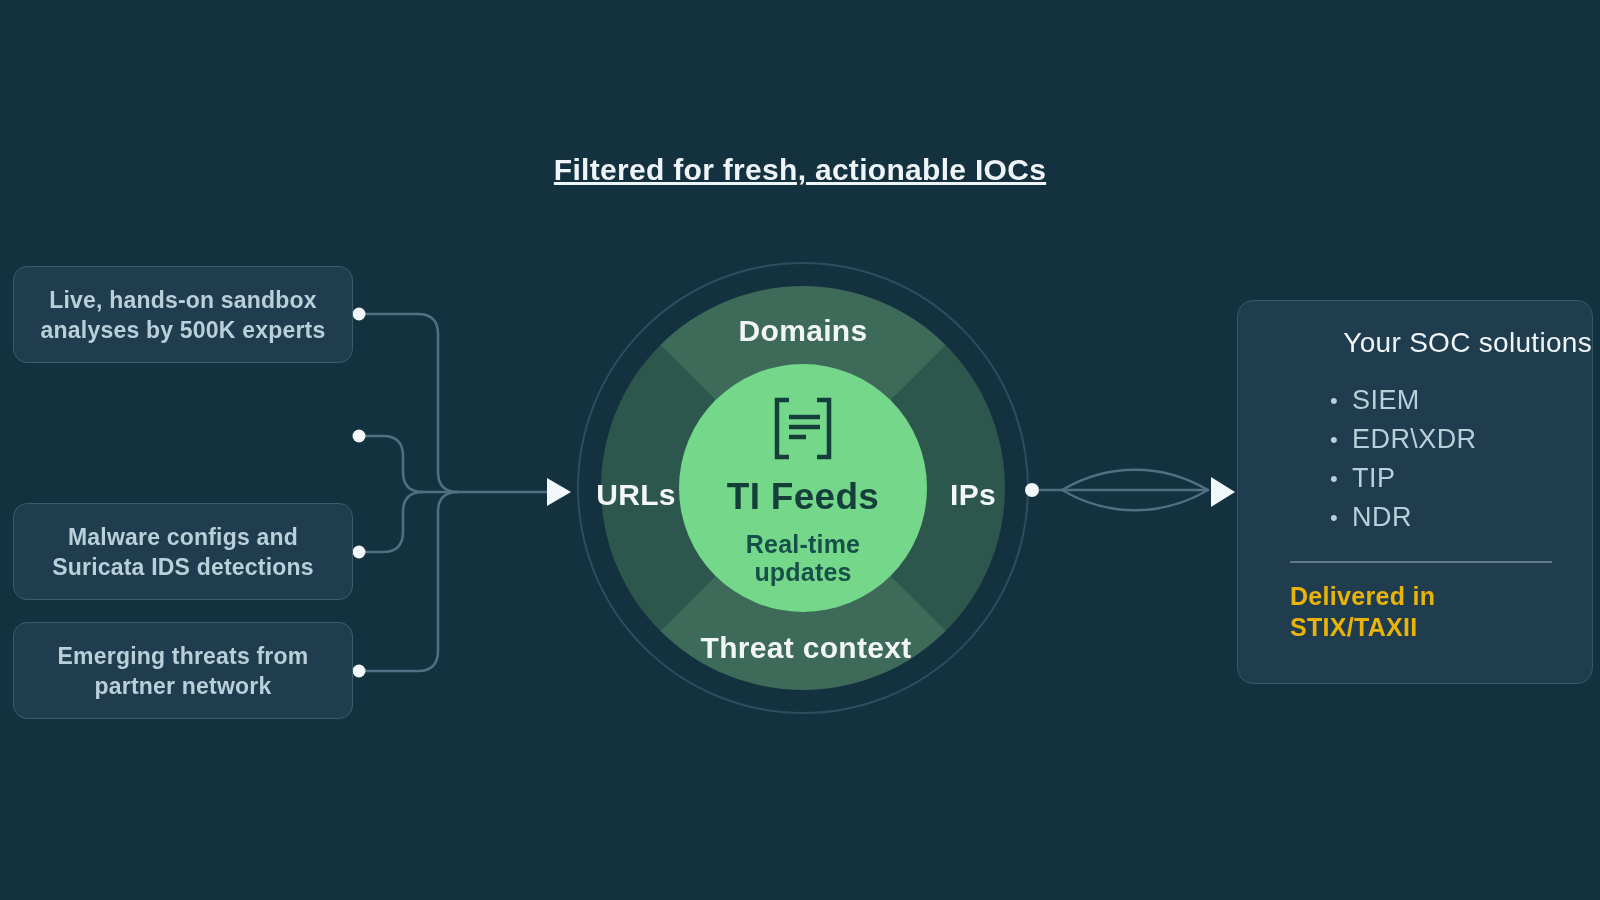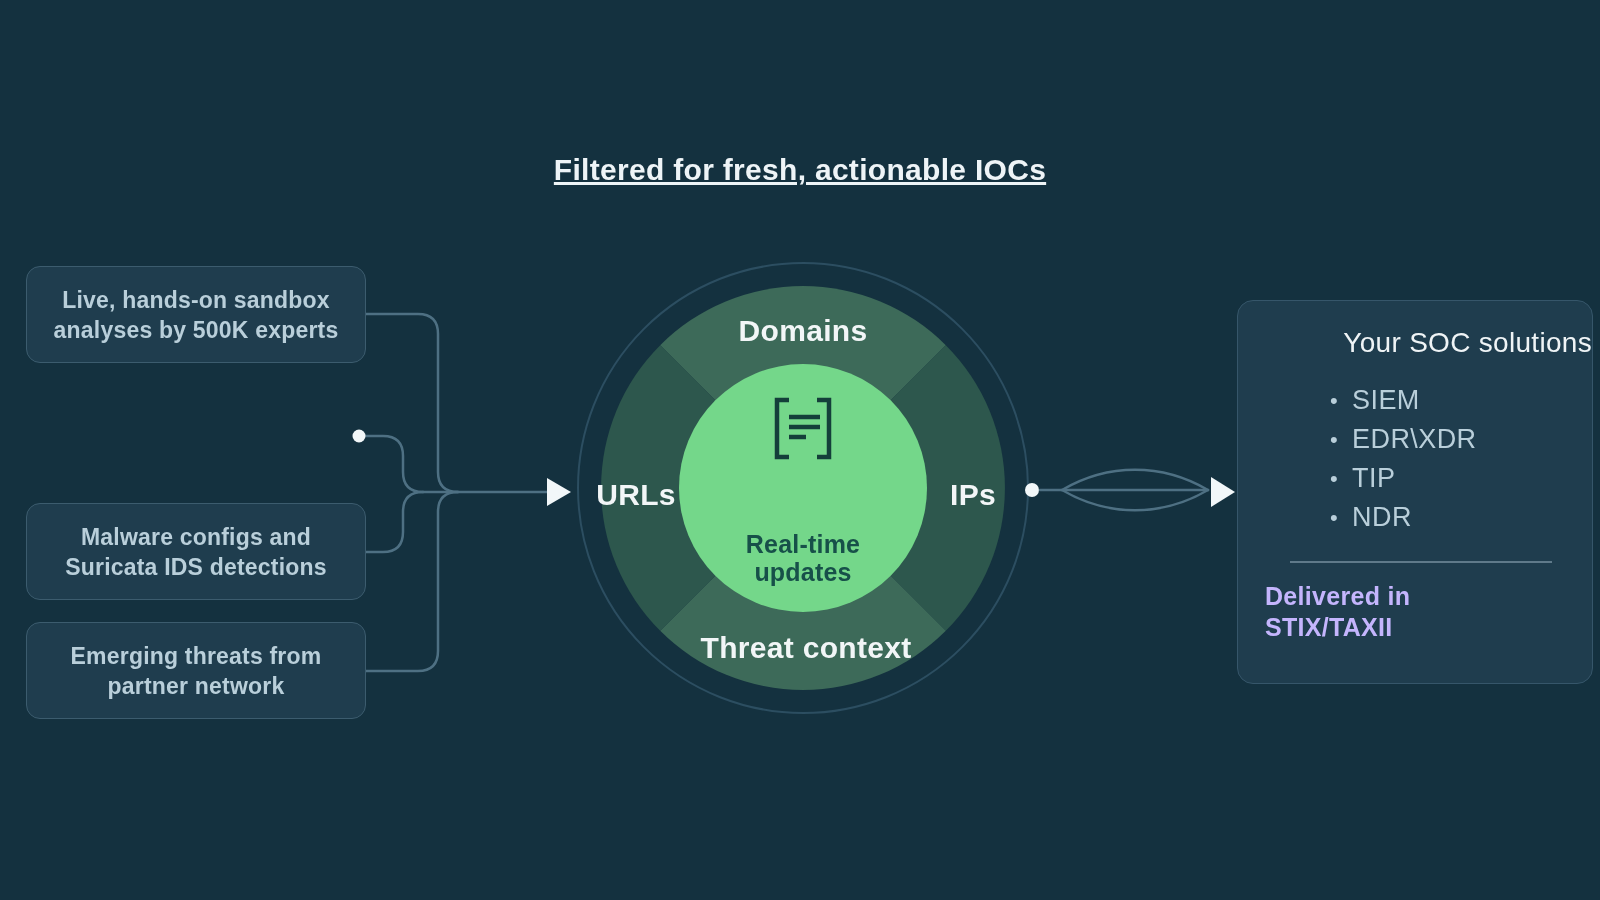--- a/index.html
+++ b/index.html
@@ -24,21 +24,20 @@
     white-space: nowrap; letter-spacing: 0.3px;
   }
 
   .source-box {
     position: absolute; left: 13px; width: 340px; height: 97px;
     background: #1f3d4e;
     border: 1px solid #3c5c6e;
     border-radius: 14px;
     display: flex; align-items: center; justify-content: center;
     text-align: center;
-    margin-left: 13px;
   }
   .source-box .label {
     width: 300px;
     font-size: 23px; font-weight: 700; line-height: 30px;
     color: #b9cfda; letter-spacing: 0.2px;
   }
   #src-0 { top: 266px; }
   #src-1 { top: 388px; }
   #src-2 { top: 503px; }
   #src-3 { top: 622px; }
@@ -88,22 +87,22 @@
     line-height: 39px; letter-spacing: 0.4px;
   }
   .soc-list .bullet {
     font-size: 22px; margin-right: 14px; color: #b9cfda;
   }
   .soc-divider {
     margin: 24px 0 0 52px; width: 262px; height: 0;
     border-top: 2px solid #5f7a8a;
   }
   .soc-delivery {
-    margin: 18px 0 0 27px; width: 230px;
-    font-size: 25px; font-weight: 700; color: #c4b5fd;
+    margin: 18px 0 0 52px; width: 230px;
+    font-size: 25px; font-weight: 700; color: #eab308;
     line-height: 31px; letter-spacing: 0.3px;
   }
 </style>
 </head>
 <body>
 
 <div class="canvas">
 
   <svg class="diagram" viewBox="0 0 1600 900">
 
@@ -159,20 +158,21 @@
     <div class="label">Malware configs and Suricata IDS detections</div>
   </div>
   <div class="source-box" id="src-3">
     <div class="label">Emerging threats from partner network</div>
   </div>
 
   <div class="wedge-label" id="lbl-domains">Domains</div>
   <div class="wedge-label" id="lbl-urls">URLs</div>
   <div class="wedge-label" id="lbl-ips">IPs</div>
   <div class="wedge-label" id="lbl-threat">Threat context</div>
+  <div class="hub-title">TI Feeds</div>
   <div class="hub-subtitle">Real-time updates</div>
 
   <div class="soc-panel">
     <div class="soc-title">Your SOC solutions</div>
     <ul class="soc-list">
       <li>
         <span class="bullet">•</span>
         <span>SIEM</span>
       </li>
       <li>

